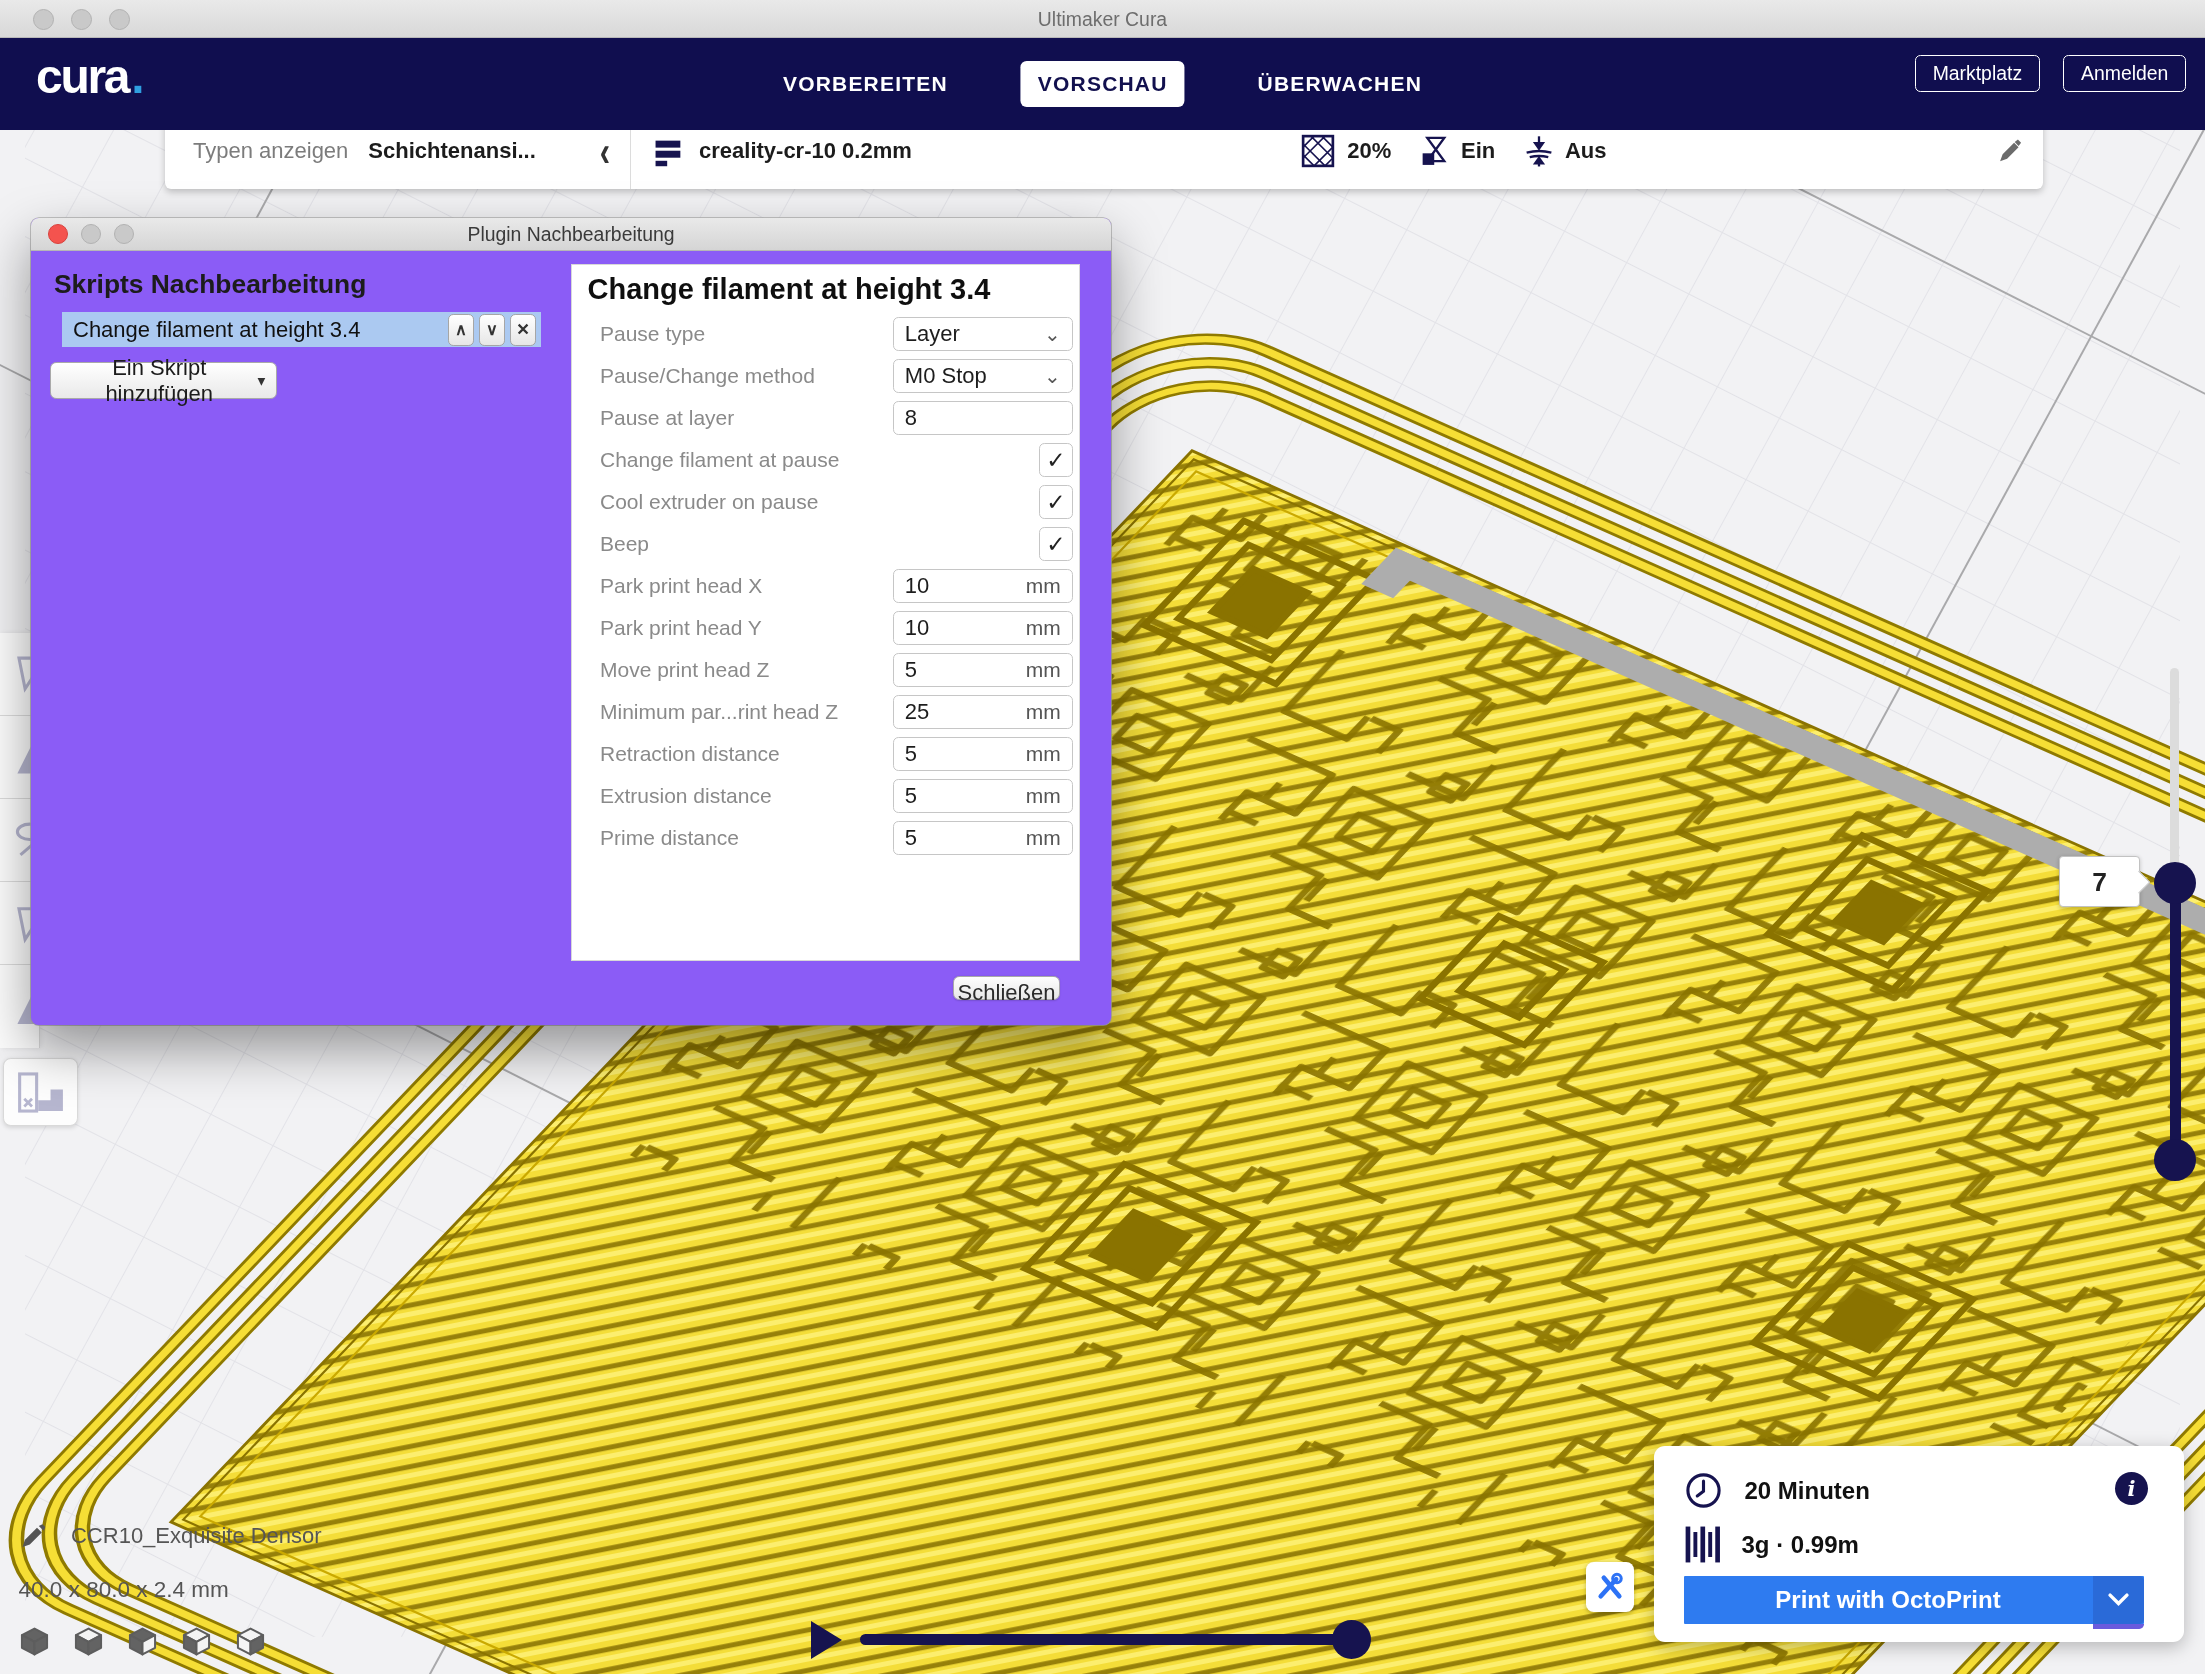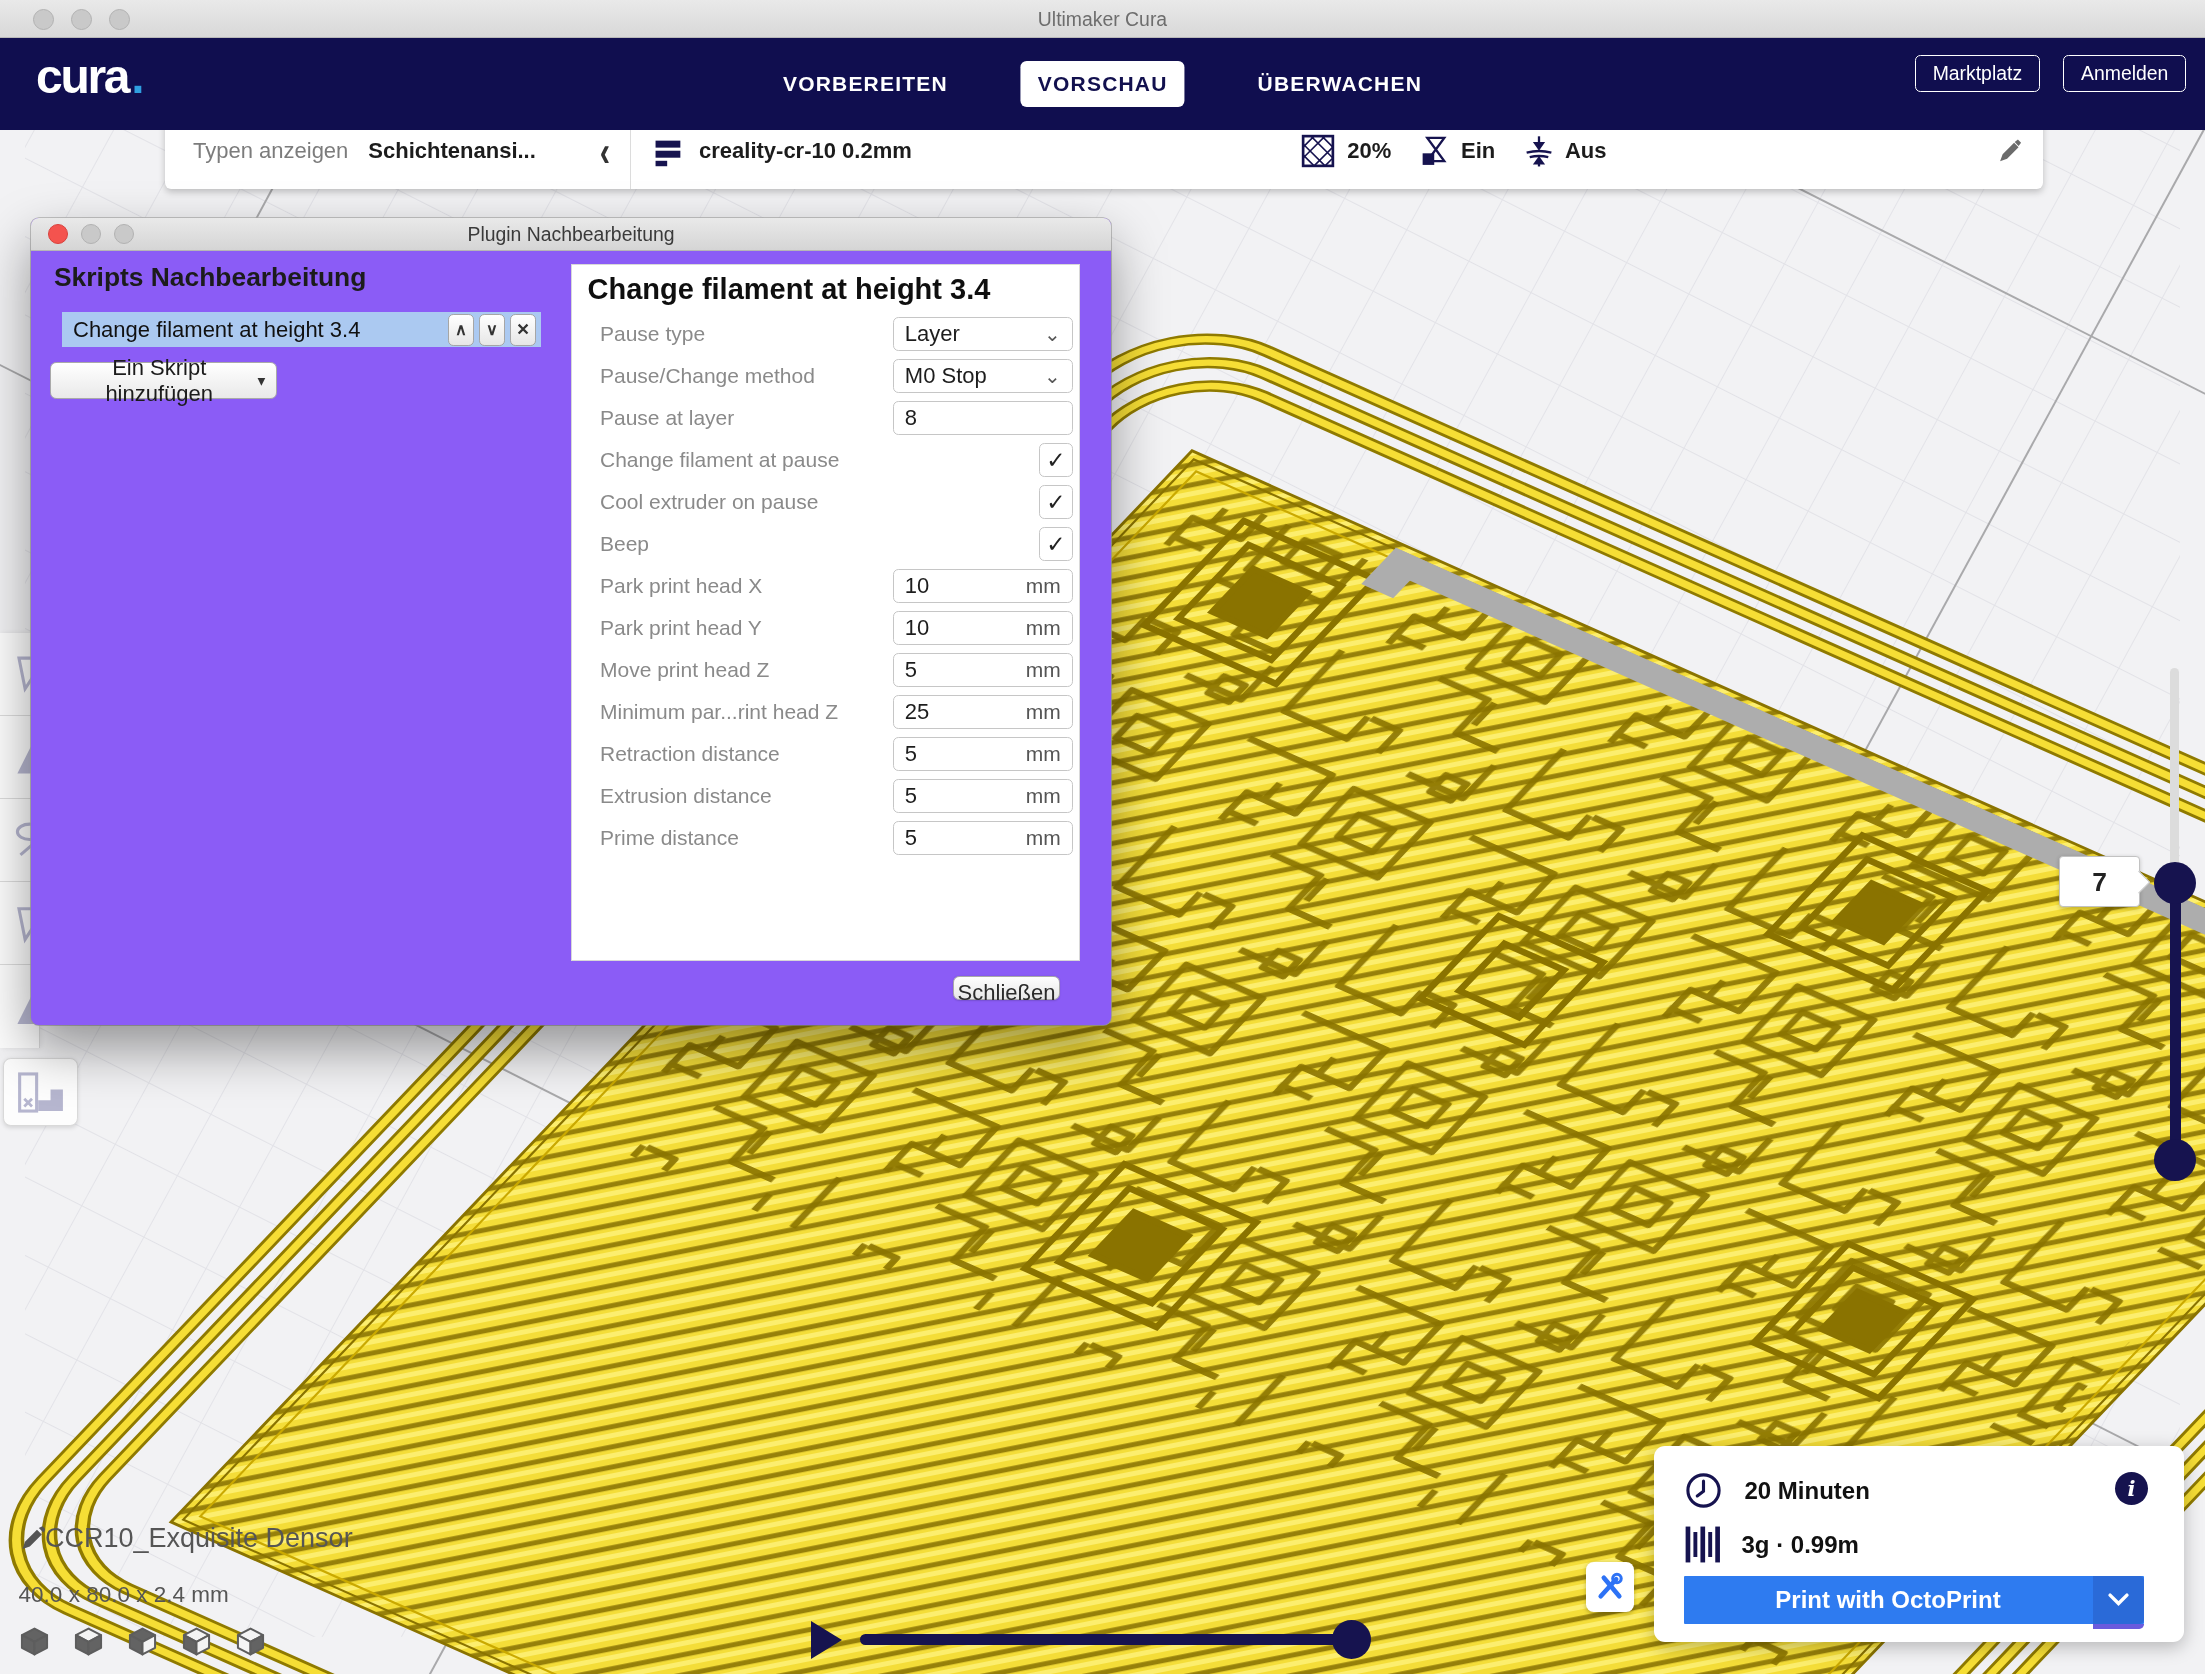--- a/index.html
+++ b/index.html
@@ -28,21 +28,21 @@
   #view-toolbar { left:165px; top:113px; width:1878px; height:76px; background:#fff; border-radius:6.2px; box-shadow:0 2.3px 7.8px rgba(0,0,0,.22); z-index:20; display:flex; align-items:stretch; }
   .vt-sect { display:flex; align-items:center; }
   .vt-sect + .vt-sect { border-left:1.2px solid #dcdcdc; }
   .vt-label { color:#7c7c7c; font-size:22px; margin-right:20px; }
   .vt-value { color:#1c1c1c; font-size:22px; font-weight:600; }
   .vt-collapse { color:#333; font-size:31px; line-height:31px; margin-left:auto; margin-right:20px; font-weight:600; transform:scaleY(1.4); }
   .icon-btn { margin-left:auto; margin-right:20px; }
 
   
   #model-info { left:18.6px; top:1523px; z-index:5; color:#555; }
-  #model-name-row { display:flex; align-items:center; gap:0; font-size:27px; }
+  #model-name-row { display:flex; align-items:center; gap:26px; font-size:22px; }
   #model-dims { font-size:22.5px; margin-top:28px; }
   #view-cubes { left:18.6px; top:1626px; display:flex; gap:23px; z-index:5; }
 
   #layer-flag { left:2059px; top:856px; width:81px; height:51px; background:#fff; border:1.2px solid #c2c2c2; border-radius:3.9px; z-index:6; box-shadow:0 1.6px 4.7px rgba(0,0,0,.2); text-align:center; line-height:50px; font-size:26.4px; font-weight:bold; color:#222; }
   #layer-flag::after { content:''; position:absolute; right:-7.8px; top:50%; width:14.8px; height:14.8px; background:#fff; border-right:1.2px solid #c2c2c2; border-top:1.2px solid #c2c2c2; transform:translateY(-50%) rotate(45deg); }
   #layer-track { left:2170px; top:668px; width:9.3px; height:501px; background:#dcdcdc; border-radius:4.7px; z-index:5; }
   #layer-range { left:2170px; top:883px; width:11px; height:277px; background:#16134f; z-index:5; }
   .slider-knob { width:42px; height:42px; border-radius:50%; background:#16134f; z-index:6; }
 
   #play-btn { left:811px; top:1621px; width:0; height:0; border-left:31px solid #16134f; border-top:19.4px solid transparent; border-bottom:19.4px solid transparent; z-index:5; }
@@ -68,21 +68,21 @@
   .sb-cell { height:83px; border-bottom:1.2px solid #dcdcdc; position:relative; overflow:hidden; }
   .sb-glyph { position:absolute; right:-11px; top:18.6px; width:36px; height:43px; }
   #support-blocker-box { left:3.1px; top:1058px; width:75px; height:68px; background:#fdfdfd; border:1.2px solid #d9d9d9; border-radius:7.8px; box-shadow:0 1.6px 4.7px rgba(0,0,0,.12); z-index:4; display:flex; align-items:center; justify-content:center; }
 
   
   #dialog { left:31px; top:218px; width:1080px; height:807px; border-radius:7.8px; box-shadow:0 23px 54px rgba(0,0,0,.4), 0 0 0 0.8px #b5b5b5; z-index:50; background:#8b5cf6; }
   #dlg-titlebar { position:absolute; left:0; top:0; width:100%; height:33px; background:linear-gradient(#e9e9e9,#d5d5d5); border-bottom:0.8px solid #b6b6b6; border-radius:7.8px 7.8px 0 0; }
   #dlg-titlebar .dlg-title { text-align:center; line-height:33px; font-size:19.4px; color:#3a3a3a; }
   #dialog .lights { left:17px; top:6.2px; gap:13.2px; }
   #dialog .light { width:20px; height:20px; }
-  #dlg-heading { position:absolute; left:23px; top:44px; font-size:26.4px; font-weight:600; color:#1c1c1c; }
+  #dlg-heading { position:absolute; left:23px; top:51px; font-size:26.4px; font-weight:600; color:#1c1c1c; }
   #script-row { position:absolute; left:31px; top:94px; width:479px; height:35px; background:#abc9f1; display:flex; align-items:center; }
   #script-row .script-label { font-size:22px; color:#111; padding-left:11px; flex:1; }
   .mini-btn { width:26.4px; height:32px; border:1.2px solid #a6a6a6; border-radius:5.4px; background:linear-gradient(#ffffff,#e6e6e6); font-size:16.3px; font-weight:bold; color:#333; text-align:center; line-height:29.5px; margin-right:4.7px; }
   #add-script-btn { position:absolute; left:19.4px; top:144px; width:227px; height:37px; border:1.2px solid #a9a9a9; border-radius:6.2px; background:linear-gradient(#ffffff,#e9e9e9); font-size:22px; color:#1c1c1c; display:flex; align-items:center; padding:0 11px; }
   #add-script-btn .caret { margin-left:1.6px; font-size:15.5px; color:#333; }
 
   #dlg-panel { position:absolute; left:540px; top:46px; width:509px; height:697px; background:#fff; border:0.8px solid #d8d8d8; }
   #panel-title { position:absolute; left:15.5px; top:7.8px; font-size:29px; font-weight:bold; color:#0f0f0f; }
   #field-rows { position:absolute; left:0; top:48px; width:100%; }
   .field-row { height:42px; display:flex; align-items:center; }

